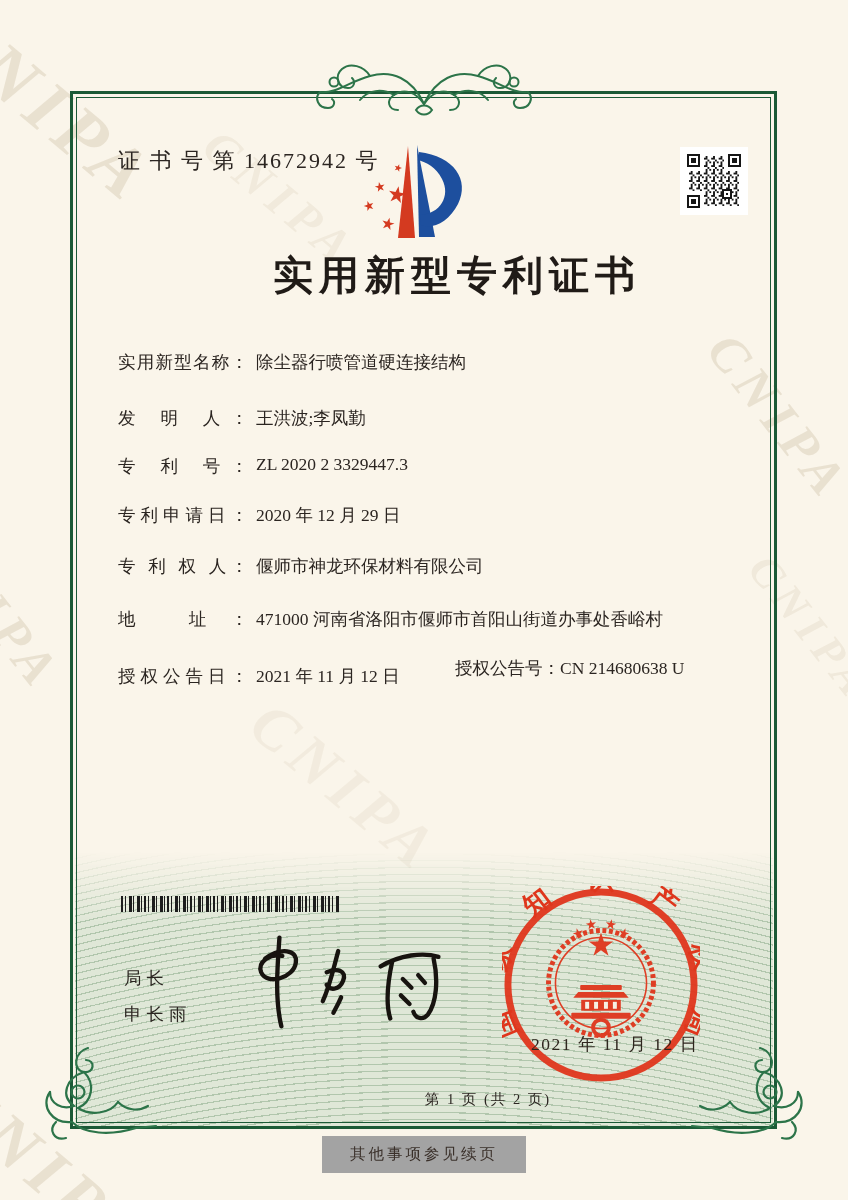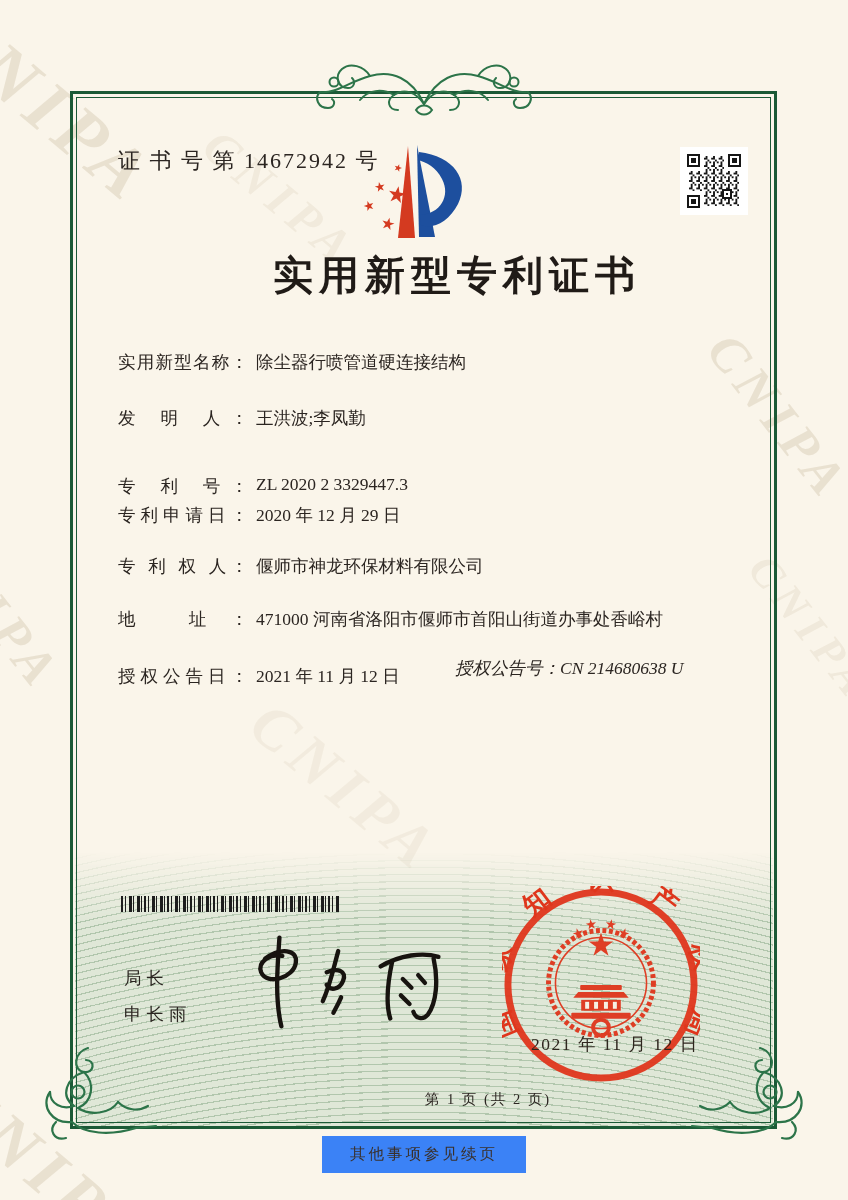--- a/index.html
+++ b/index.html
@@ -63,21 +63,21 @@
   .signer-title{position:absolute;left:124px;top:966px;font-size:17.5px;letter-spacing:5px;z-index:3;}
   .signer-name{position:absolute;left:124px;top:1002px;font-size:17.5px;letter-spacing:5px;z-index:3;}
   .signature{position:absolute;left:238px;top:926px;z-index:3;}
   .seal{position:absolute;left:502px;top:886px;z-index:4;}
   .seal-date{position:absolute;left:531px;top:1032px;font-size:17.5px;letter-spacing:1.5px;
              color:#2e261e;z-index:5;white-space:nowrap;}
   .page-info{position:absolute;left:70px;top:1090px;width:836px;text-align:center;
              font-size:14.5px;letter-spacing:2px;z-index:3;}
   .note-box{
     position:absolute;left:50%;top:1136px;transform:translateX(-50%);
-    background:#3b82f6;padding:8px 28px;font-size:15.5px;letter-spacing:3px;z-index:3;
+    background:#a3a3a3;padding:8px 28px;font-size:15.5px;letter-spacing:3px;z-index:3;
     color:#3a302a;
   }
   .ornament{position:absolute;z-index:4;}
 </style>
 </head>
 <body>
 
 <div class="wm" style="left:-28px;top:-12px;font-size:74px;transform:rotate(40deg);">CNIPA</div>
 <div class="wm" style="left:228px;top:118px;font-size:48px;transform:rotate(40deg);opacity:.55;">CNIPA</div>
 <div class="wm" style="left:742px;top:322px;font-size:52px;transform:rotate(52deg);">CNIPA</div>
@@ -193,36 +193,36 @@
 </div>
 
 <div class="title">实用新型专利证书</div>
 
 <div class="field-row" style="top:350px;">
   <span class="f-label">实用新型名称：</span><span class="f-value">除尘器行喷管道硬连接结构</span>
 </div>
 <div class="field-row" style="top:406px;">
   <span class="f-label">发 明 人：</span><span class="f-value">王洪波;李凤勤</span>
 </div>
-<div class="field-row" style="top:454px;margin-top:20px;">
+<div class="field-row" style="top:454px;">
   <span class="f-label">专 利 号：</span><span class="f-value">ZL 2020 2 3329447.3</span>
 </div>
 <div class="field-row" style="top:503px;">
   <span class="f-label">专利申请日：</span><span class="f-value">2020 年 12 月 29 日</span>
 </div>
 <div class="field-row" style="top:554px;">
   <span class="f-label">专 利 权 人：</span><span class="f-value">偃师市神龙环保材料有限公司</span>
 </div>
 <div class="field-row" style="top:607px;">
   <span class="f-label">地 址：</span><span class="f-value">471000  河南省洛阳市偃师市首阳山街道办事处香峪村</span>
 </div>
 <div class="field-row" style="top:656px;margin-top:8px;">
   <span class="f-label">授权公告日：</span><span class="f-value">2021 年 11 月 12 日</span>
 </div>
-<div class="field-row" style="top:656px;left:455px;font-style:italic;">
+<div class="field-row" style="top:656px;left:455px;">
   <span>授权公告号：</span><span>CN 214680638 U</span>
 </div>
 
 <div class="body-text">
 </div>
 
 <div class="barcode"></div>
 
 <div class="signer-title">局长</div>
 <div class="signer-name">申长雨</div>

